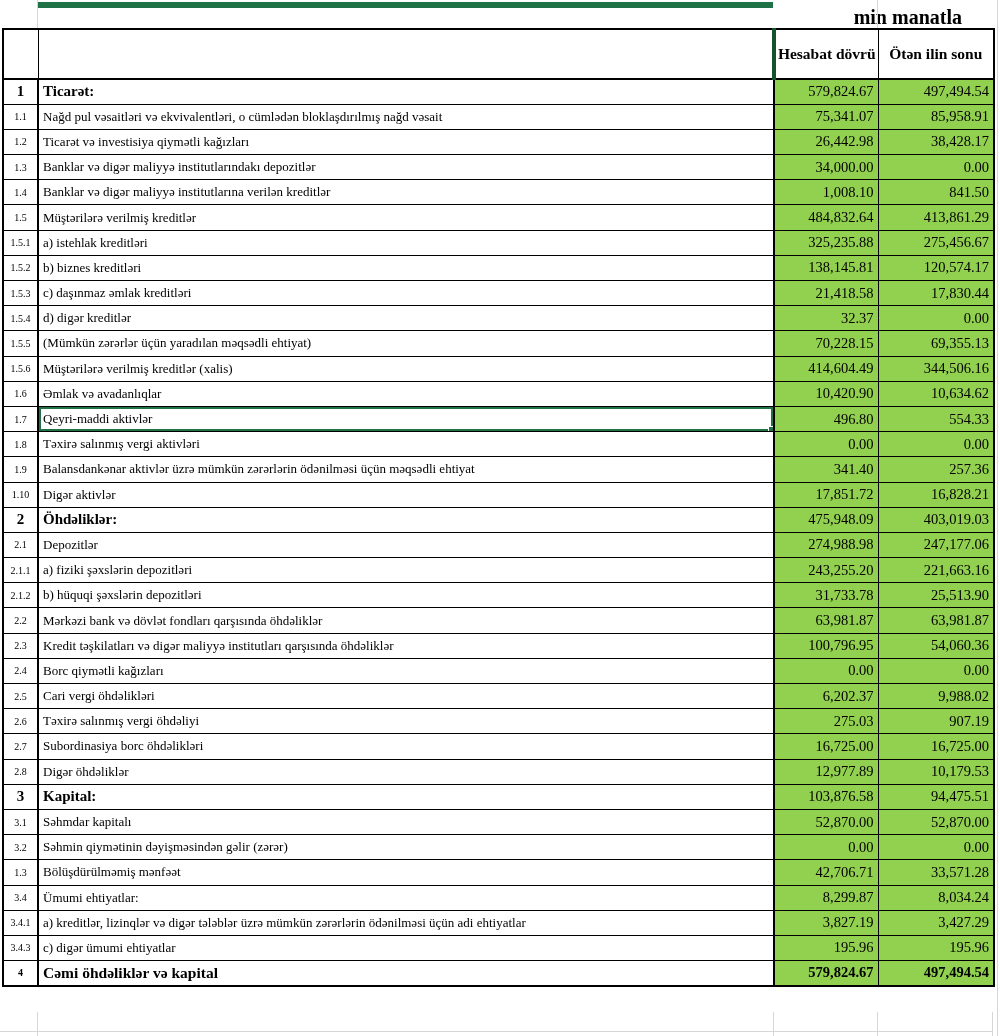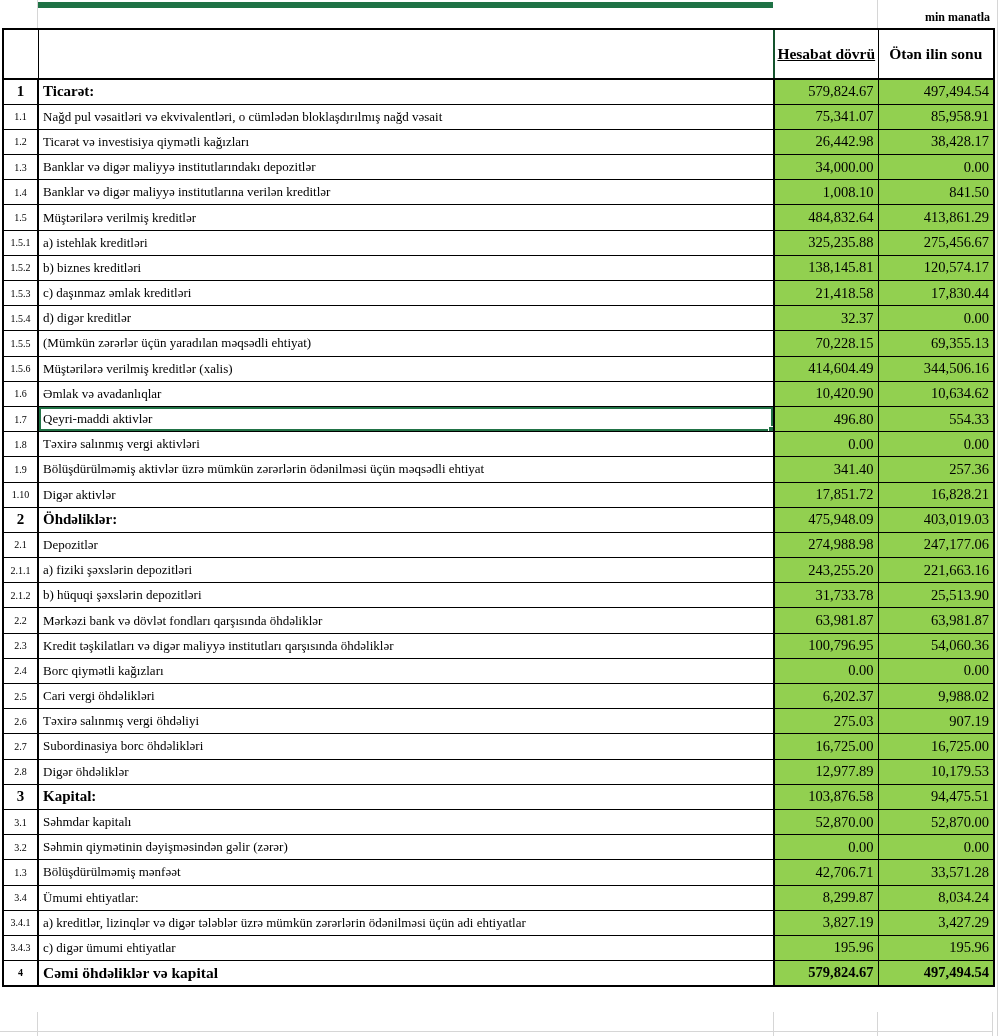--- a/index.html
+++ b/index.html
@@ -5,22 +5,22 @@
   html,body{margin:0;padding:0;}
   body{
     width:1000px;height:1036px;background:#ffffff;position:relative;
     font-family:"Liberation Serif","DejaVu Serif",serif;
     -webkit-font-smoothing:antialiased;overflow:hidden;
   }
   
   .accent-bar{position:absolute;left:37px;top:2px;width:736px;height:6px;background:var(--accent,#1F7245);}
   
   .unit-note{
-    position:absolute;left:860px;top:7px;width:130px;height:20px;line-height:20px;
-    text-align:right;font-weight:bold;font-size:12px;color:#000;padding-right:3px;
+    position:absolute;left:832px;top:7px;width:130px;height:20px;line-height:20px;
+    text-align:right;font-weight:bold;font-size:20px;color:#000;padding-right:3px;
   }
   
   .gridline{position:absolute;background:#d6d6d6;}
   
   table.sheet{
     position:absolute;left:2px;top:28px;width:991px;
     border-collapse:collapse;table-layout:fixed;
     border:2px solid #000;
   }
   th,td{border:1px solid #000;overflow:hidden;padding:0;}
@@ -31,21 +31,21 @@
   }
   tbody tr{height:25.19px;}
   td{white-space:nowrap;vertical-align:middle;color:#000;background:#fff;}
   td.num{text-align:center;font-size:10px;border-right:2px solid #000;}
   td.desc{padding-left:4px;font-size:13px;}
   td.val{
     background:var(--cell-fill,#92D050);
     text-align:right;padding-right:4px;font-size:14.5px;
   }
   td.val.first{border-left:2px solid #000;}
-  th.first{border-left:2px solid #14532d;text-decoration:underline;}
+  th.first{border-left:4px solid #14532d;}
   tr.section td.num, tr.section td.desc{font-weight:bold;font-size:15px;}
   tr.total td{font-weight:bold;}
   tr.total td.desc{font-size:15.5px;}
   
   td.desc.selected{
     box-shadow:inset 0 0 0 2px var(--selection,#217346);
     position:relative;
     margin-left:34px;
   }
   .fill-handle{
@@ -170,21 +170,21 @@
         <td class="val">554.33</td>
       </tr>
       <tr>
         <td class="num">1.8</td>
         <td class="desc"><span>Təxirə salınmış vergi aktivləri</span></td>
         <td class="val first">0.00</td>
         <td class="val">0.00</td>
       </tr>
       <tr>
         <td class="num">1.9</td>
-        <td class="desc"><span>Bölüşdürülməmiş aktivlər üzrə mümkün zərərlərin ödənilməsi üçün məqsədli ehtiyat</span></td>
+        <td class="desc"><span>Balansdankənar aktivlər üzrə mümkün zərərlərin ödənilməsi üçün məqsədli ehtiyat</span></td>
         <td class="val first">341.40</td>
         <td class="val">257.36</td>
       </tr>
       <tr>
         <td class="num">1.10</td>
         <td class="desc"><span>Digər aktivlər</span></td>
         <td class="val first">17,851.72</td>
         <td class="val">16,828.21</td>
       </tr>
       <tr class="section">

